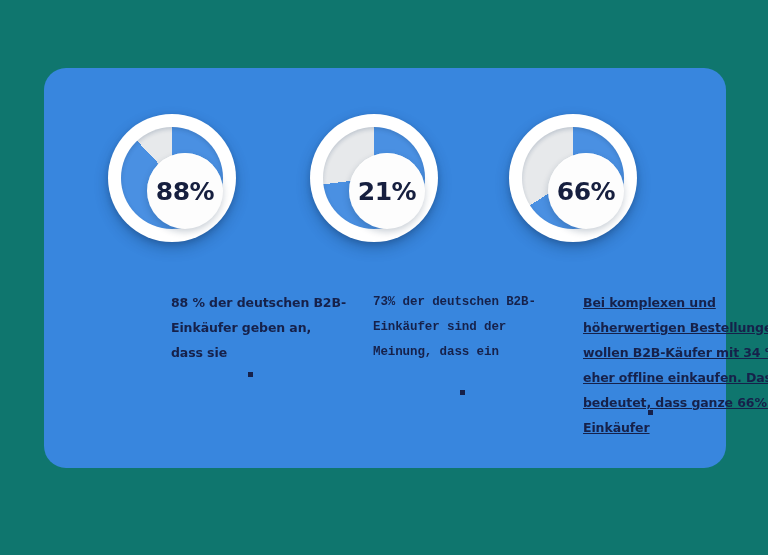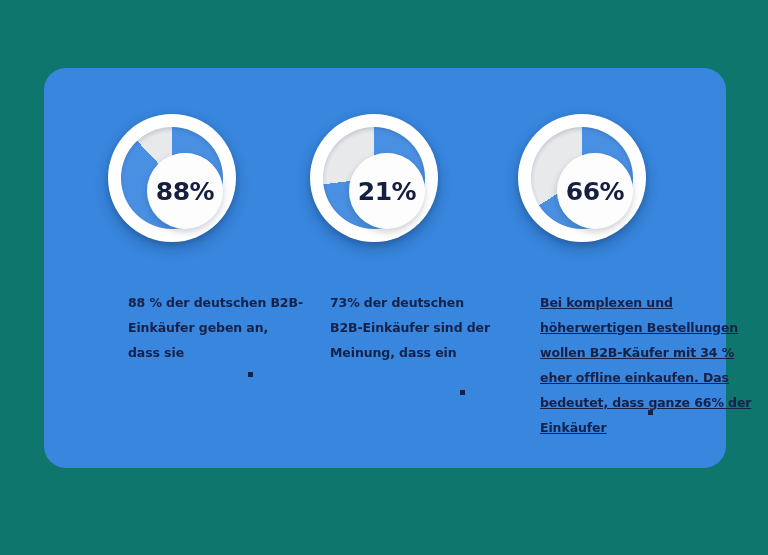--- a/index.html
+++ b/index.html
@@ -44,21 +44,21 @@
 
   
   .donut-wrap {
     position: absolute;
     top: 46px;
     width: 128px;
     height: 128px;
   }
   .col-0 .donut-wrap { left: 22px; }
   .col-1 .donut-wrap { left: 20px; }
-  .col-2 .donut-wrap { left: 22px; }
+  .col-2 .donut-wrap { left: 13px; }
 
   .donut {
     position: relative;
     width: 128px;
     height: 128px;
     border-radius: 50%;
     background: #ffffff;
     box-shadow: 0 6px 14px rgba(10, 35, 70, 0.30),
                 0 2px 5px rgba(10, 35, 70, 0.18);
   }
@@ -103,23 +103,24 @@
   
   .caption {
     position: absolute;
     top: 222px;
     font-family: "DejaVu Sans", sans-serif;
     font-weight: 700;
     font-size: 12.5px;
     line-height: 25px;
     color: #16214a;
     letter-spacing: -0.1px;
+    margin-left: 43px;
   }
   .col-0 .caption { left: 42px;  width: 175px; }
-  .col-1 .caption { left: 40px;  width: 170px; }
+  .col-1 .caption { left: 40px;  width: 170px; font-family: Liberation Mono, monospace; }
   .col-2 .caption { left: 44px;  width: 225px; text-decoration: underline; }
 
   
   .period {
     position: absolute;
     width: 5px;
     height: 5px;
     background: #16214a;
   }
   .p0 { left: 204px; top: 304px; }

